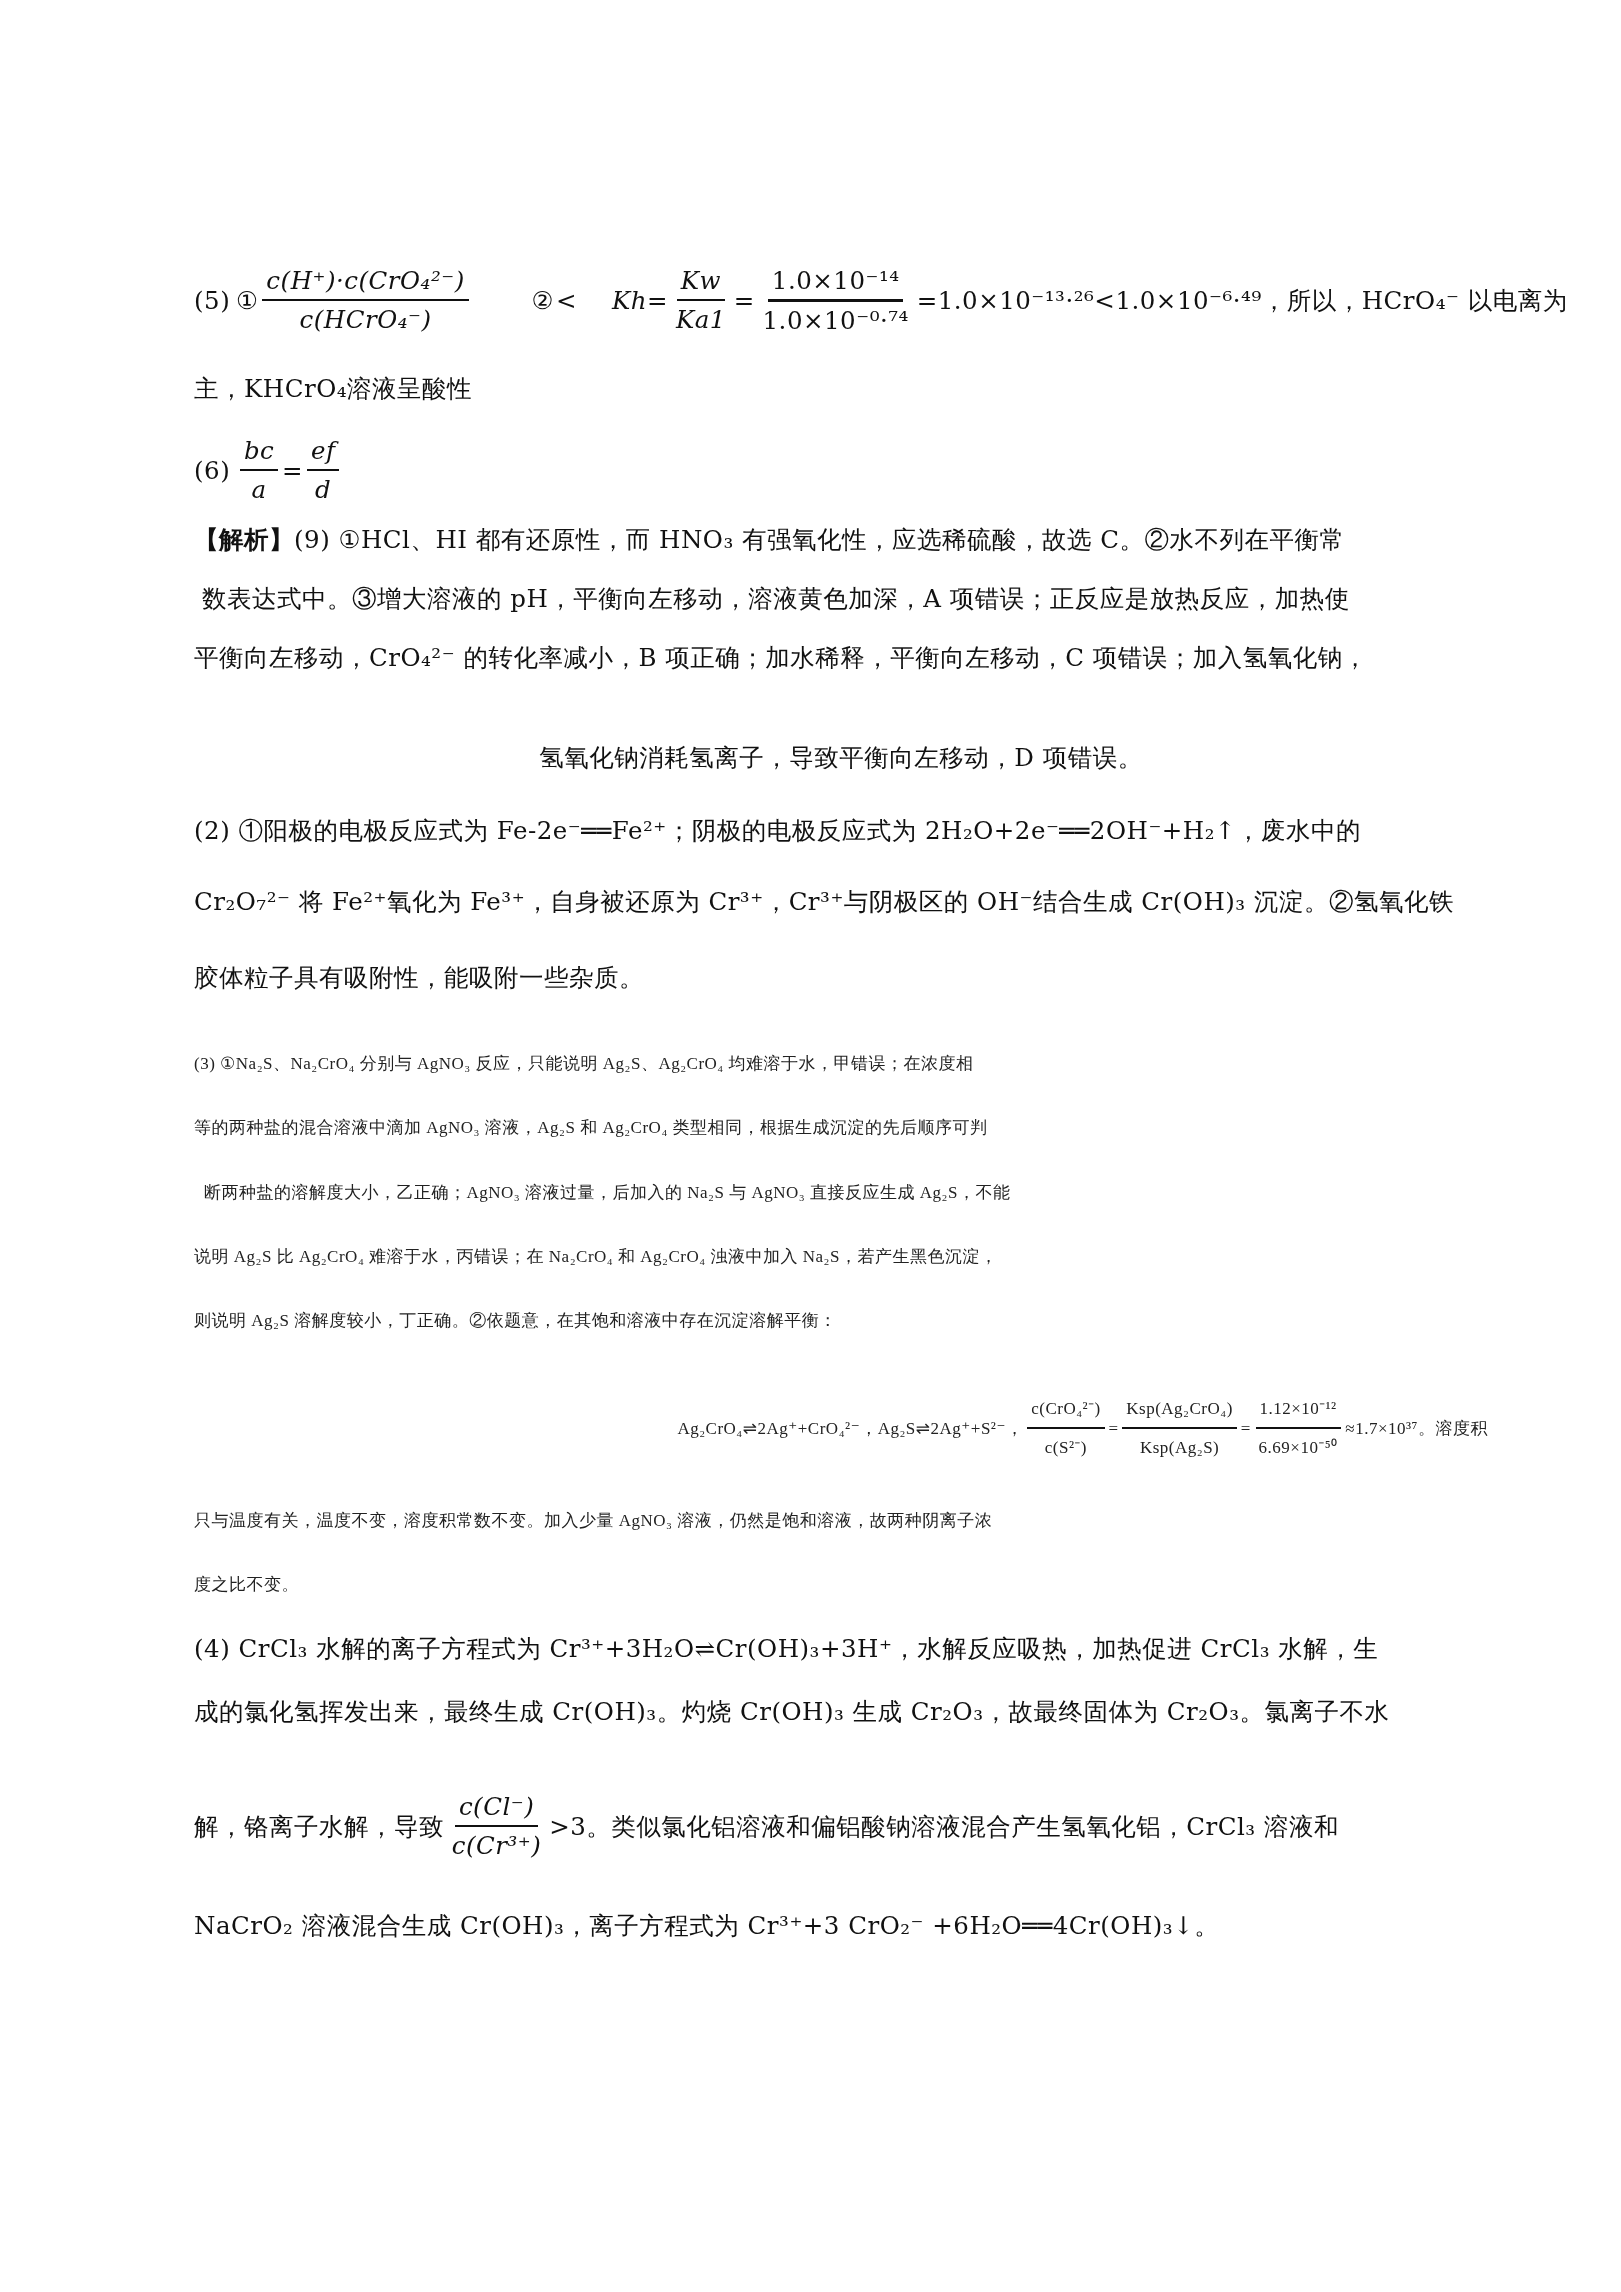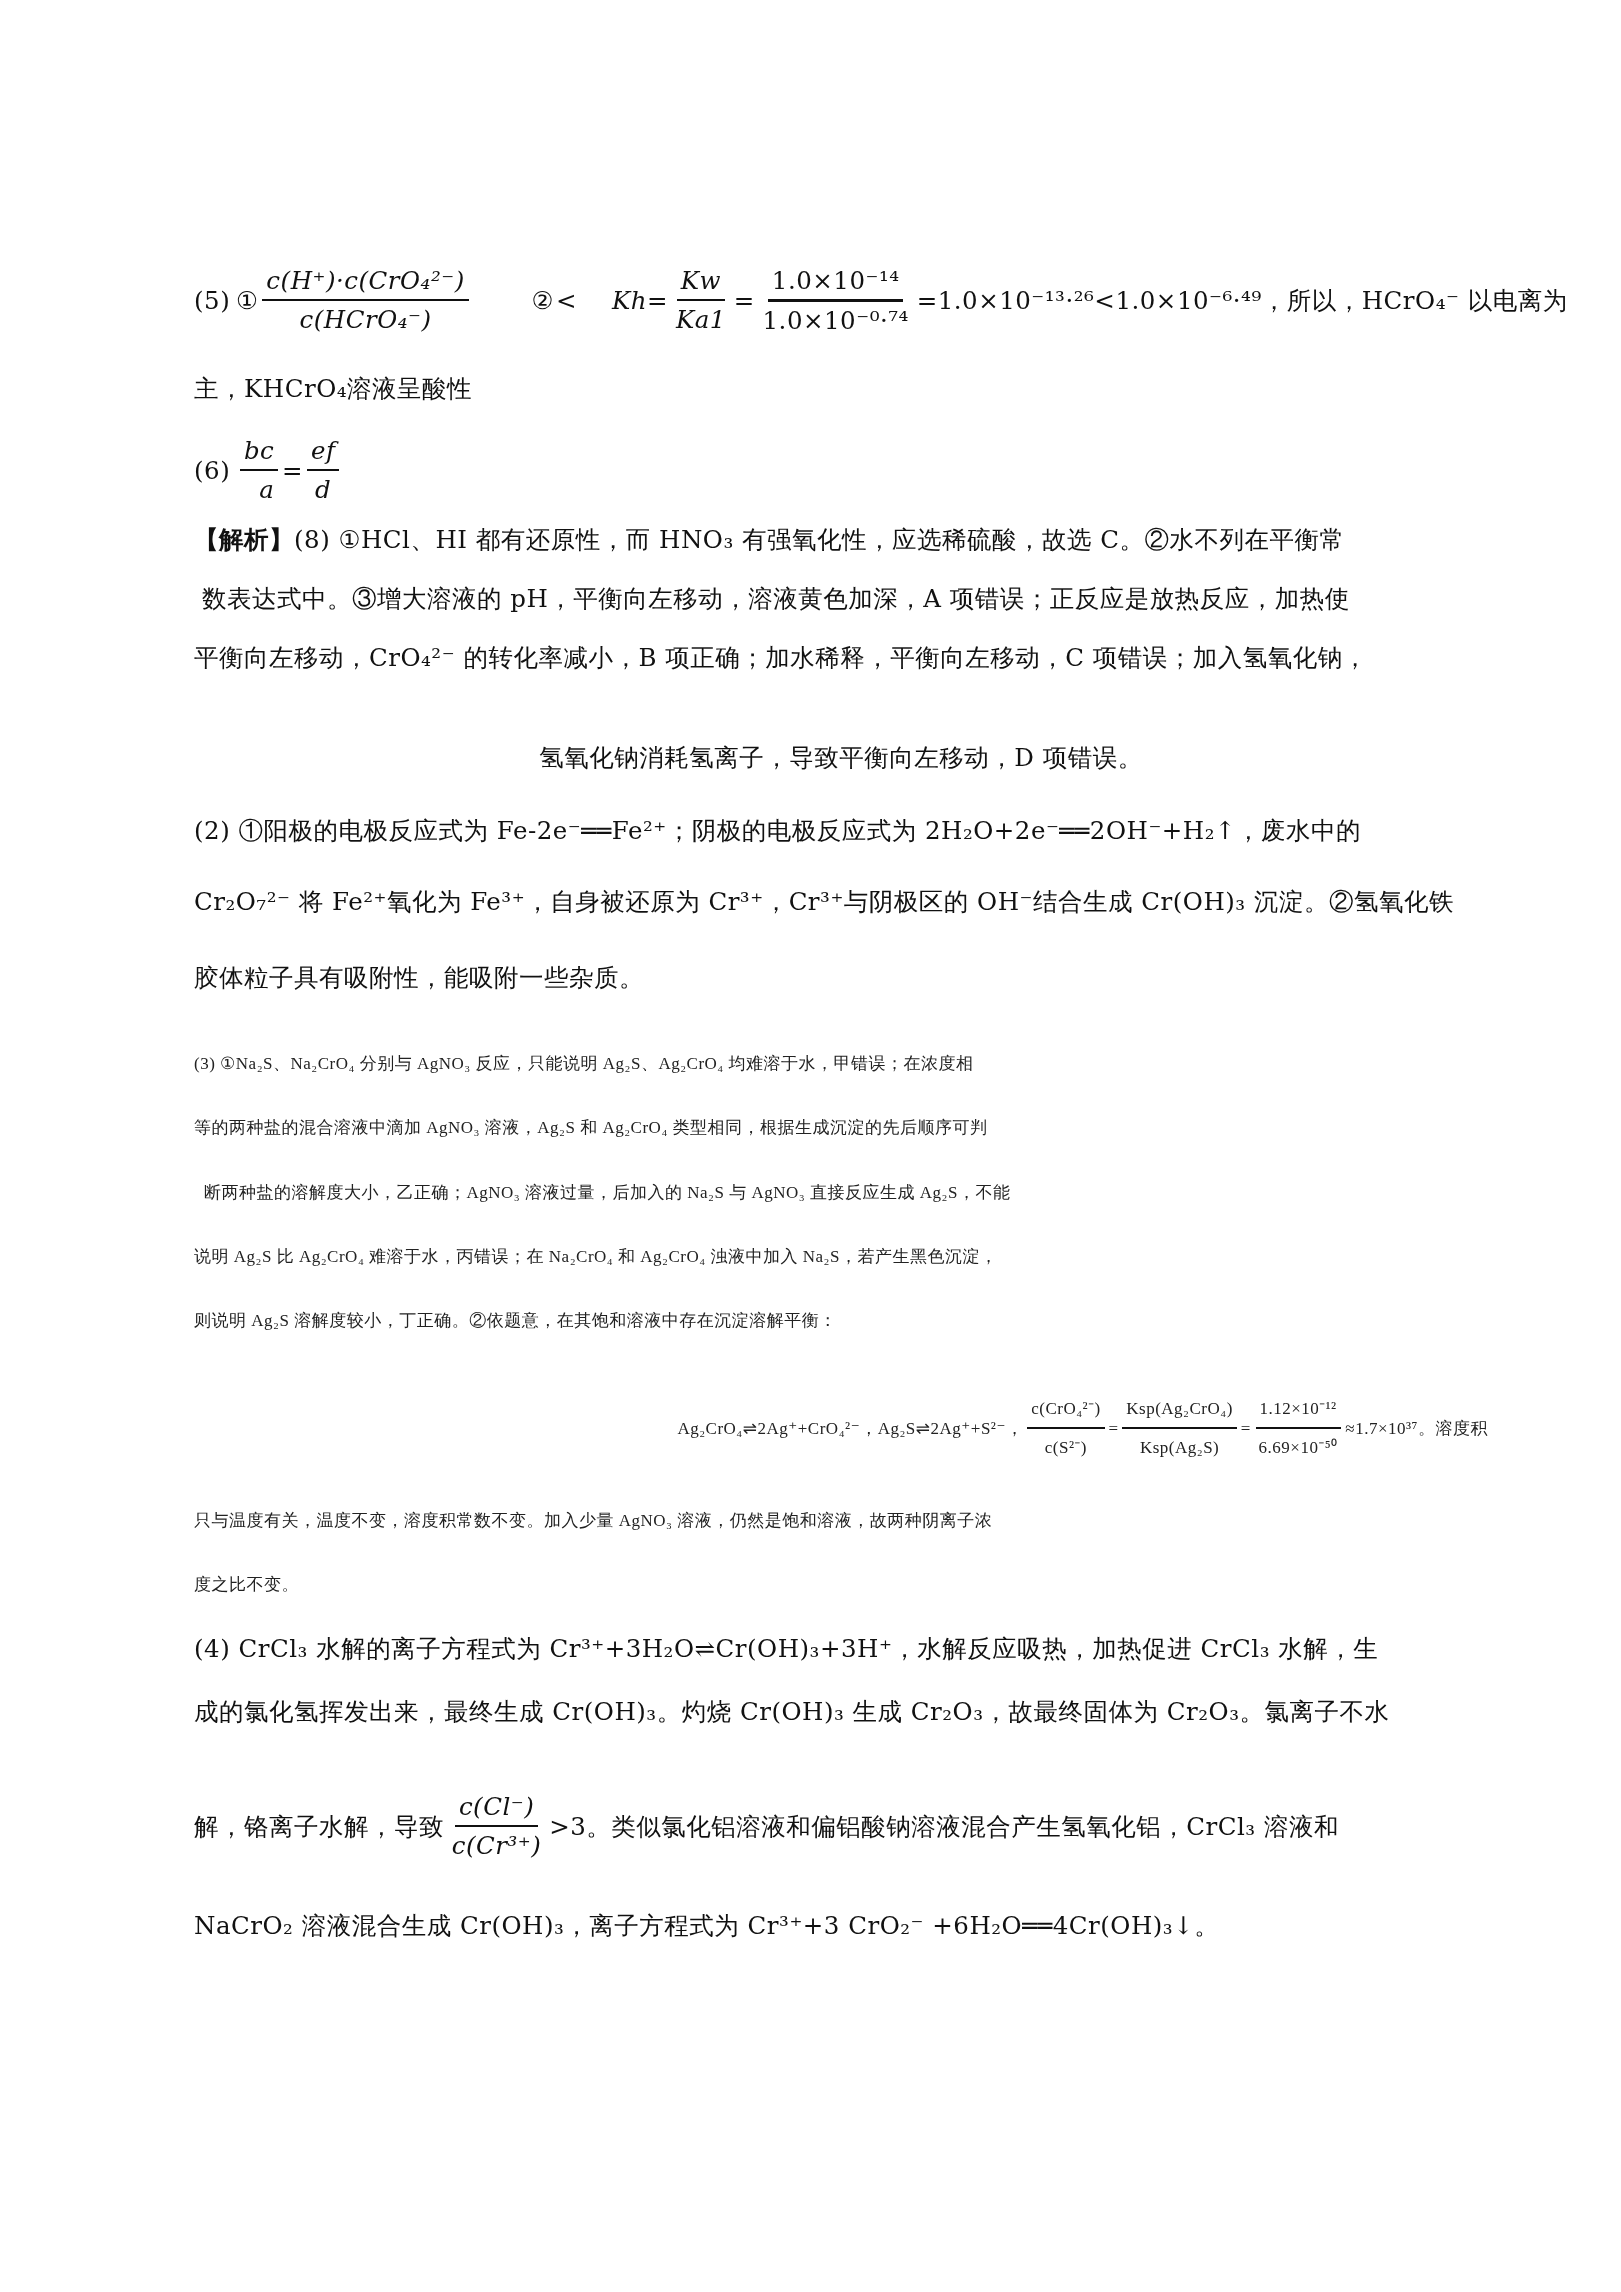--- a/index.html
+++ b/index.html
@@ -47,33 +47,33 @@
     <span class="frac thick">
       <span class="num">1.0×10⁻¹⁴</span>
       <span class="den">1.0×10⁻⁰·⁷⁴</span>
     </span>
     <span>=1.0×10⁻¹³·²⁶&lt;1.0×10⁻⁶·⁴⁹，所以，HCrO₄⁻ 以电离为</span>
   </div>
   <div class="line" style="top:372px;">主，KHCrO₄溶液呈酸性</div>
 
   <div class="line" style="top:431px; height:78px; display:flex; align-items:center;">
     <span>(6)</span>
-    <span class="frac" style="margin-left:9.8px;align-items:flex-end;">
+    <span class="frac" style="margin-left:9.8px;">
       <span class="num it">bc</span>
       <span class="den it">a</span>
     </span>
     <span>=</span>
     <span class="frac">
       <span class="num it">ef</span>
       <span class="den it">d</span>
     </span>
   </div>
 
   <div class="line" style="top:523px;">
-    <span style="font-weight:bold;text-align:right;">【解析】</span><span>(8) ①HCl、HI 都有还原性，而 HNO₃ 有强氧化性，应选稀硫酸，故选 C。②水不列在平衡常</span>
+    <span style="font-weight:bold;text-align:right;">【解析】</span><span>(9) ①HCl、HI 都有还原性，而 HNO₃ 有强氧化性，应选稀硫酸，故选 C。②水不列在平衡常</span>
   </div>
   <div class="line" style="top:582px;margin-left:8px;">数表达式中。③增大溶液的 pH，平衡向左移动，溶液黄色加深，A 项错误；正反应是放热反应，加热使</div>
   <div class="line" style="top:641px;">平衡向左移动，CrO₄²⁻ 的转化率减小，B 项正确；加水稀释，平衡向左移动，C 项错误；加入氢氧化钠，</div>
   <div class="line" style="top:741px;text-align:center;">氢氧化钠消耗氢离子，导致平衡向左移动，D 项错误。</div>
 
   <div class="line" style="top:814px;">(2) ①阳极的电极反应式为 Fe-2e⁻══Fe²⁺；阴极的电极反应式为 2H₂O+2e⁻══2OH⁻+H₂↑，废水中的</div>
   <div class="line" style="top:885px;">Cr₂O₇²⁻ 将 Fe²⁺氧化为 Fe³⁺，自身被还原为 Cr³⁺，Cr³⁺与阴极区的 OH⁻结合生成 Cr(OH)₃ 沉淀。②氢氧化铁</div>
   <div class="line" style="top:961px;">胶体粒子具有吸附性，能吸附一些杂质。</div>
 
   <div class="line scan" style="top:1047px;">(3) ①Na₂S、Na₂CrO₄ 分别与 AgNO₃ 反应，只能说明 Ag₂S、Ag₂CrO₄ 均难溶于水，甲错误；在浓度相</div>

